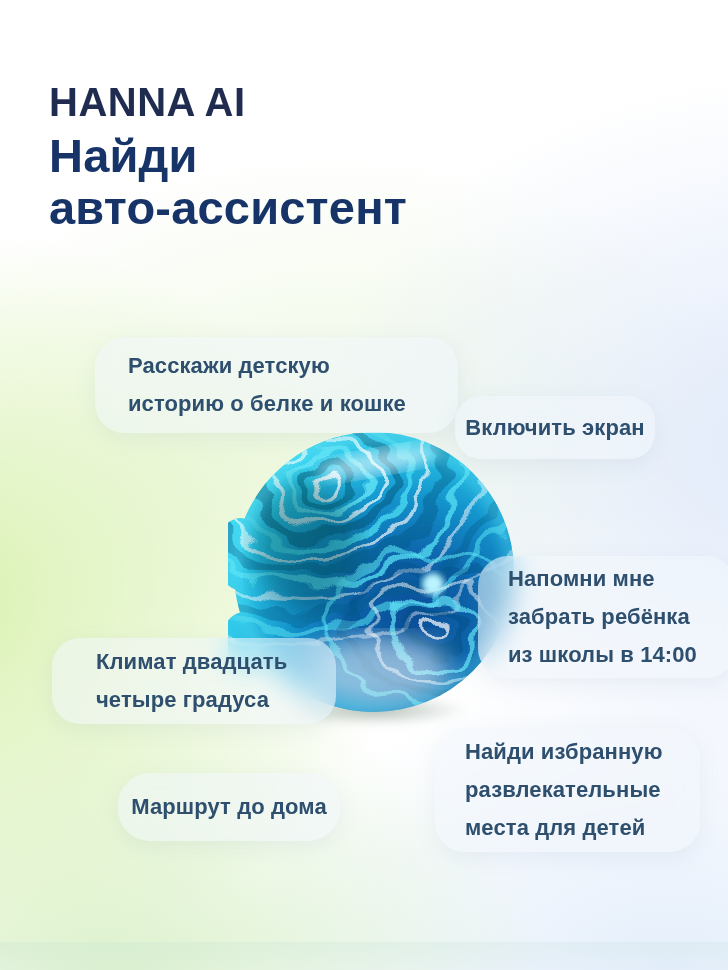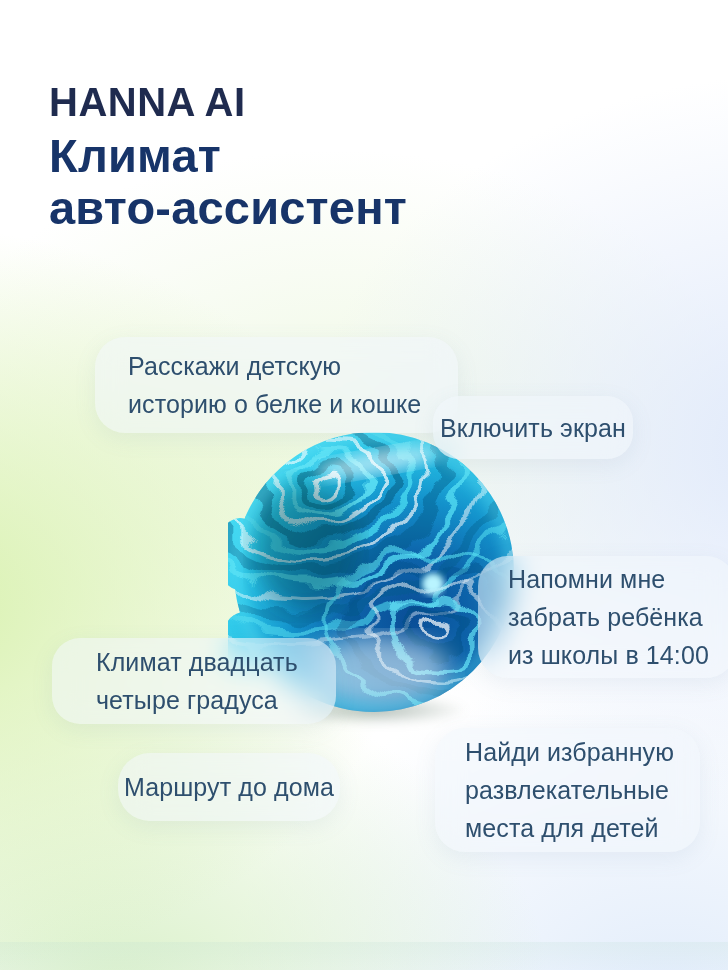--- a/index.html
+++ b/index.html
@@ -33,50 +33,50 @@
   }
   
   .chip{
     position:absolute;z-index:3;
     display:flex;flex-direction:column;justify-content:center;
     background:rgba(240,246,252,0.55);
     -webkit-backdrop-filter:blur(14px) saturate(1.05);
     backdrop-filter:blur(14px) saturate(1.05);
     box-shadow:0 6px 22px rgba(110,140,170,0.10);
     color:#2e4f6e;
-    font-size:25px;line-height:38px;font-weight:400;
+    font-size:22px;line-height:38px;font-weight:700;
     letter-spacing:0.1px;
   }
   .chip-line{white-space:nowrap;}
   .chip-story  {left:95px; top:337px;width:330px;height:96px; border-radius:30px;padding-left:33px;}
-  .chip-screen {left:433px;top:396px;width:200px;height:63px; border-radius:26px;align-items:center;text-align:right;}
+  .chip-screen {left:455px;top:396px;width:200px;height:63px; border-radius:26px;align-items:center;text-align:right;}
   .chip-music  {left:30px; top:487px;width:236px;height:97px; border-radius:28px;padding-left:22px;}
   .chip-remind {left:478px;top:556px;width:228px;height:122px;border-radius:30px;padding-left:30px;}
   .chip-climate{left:52px; top:638px;width:240px;height:86px; border-radius:28px;padding-left:44px;}
-  .chip-route  {left:118px;top:753px;width:222px;height:68px; border-radius:32px;align-items:center;}
+  .chip-route  {left:118px;top:773px;width:222px;height:68px; border-radius:32px;align-items:center;}
   .chip-places {left:435px;top:728px;width:235px;height:124px;border-radius:30px;padding-left:30px;}
   
   .sphere-wrap{position:absolute;left:228px;top:426px;width:292px;height:292px;z-index:2;}
   .sphere-shadow{
     position:absolute;left:250px;top:690px;width:250px;height:40px;z-index:1;
     background:radial-gradient(closest-side, rgba(55,85,66,0.40), rgba(55,85,66,0) 75%);
     border-radius:50%;
     filter:blur(5px);
   }
 </style>
 </head>
 <body>
 
 <div class="canvas">
 
   <div class="bg-seam"></div>
 
   <div class="title-block">
     <h1 class="brand">HANNA AI</h1>
-    <h2 class="subtitle">Климат</h2>
+    <h2 class="subtitle">Найди</h2>
     <h2 class="subtitle">авто-ассистент</h2>
   </div>
 
   <div class="sphere-shadow"></div>
 
   <div class="sphere-wrap">
     <svg width="292" height="292" viewBox="0 0 292 292">
       <defs>
         <radialGradient id="g1" cx="63%" cy="66%" r="78%">
           <stop offset="0%" stop-color="#0a4e97"></stop>

